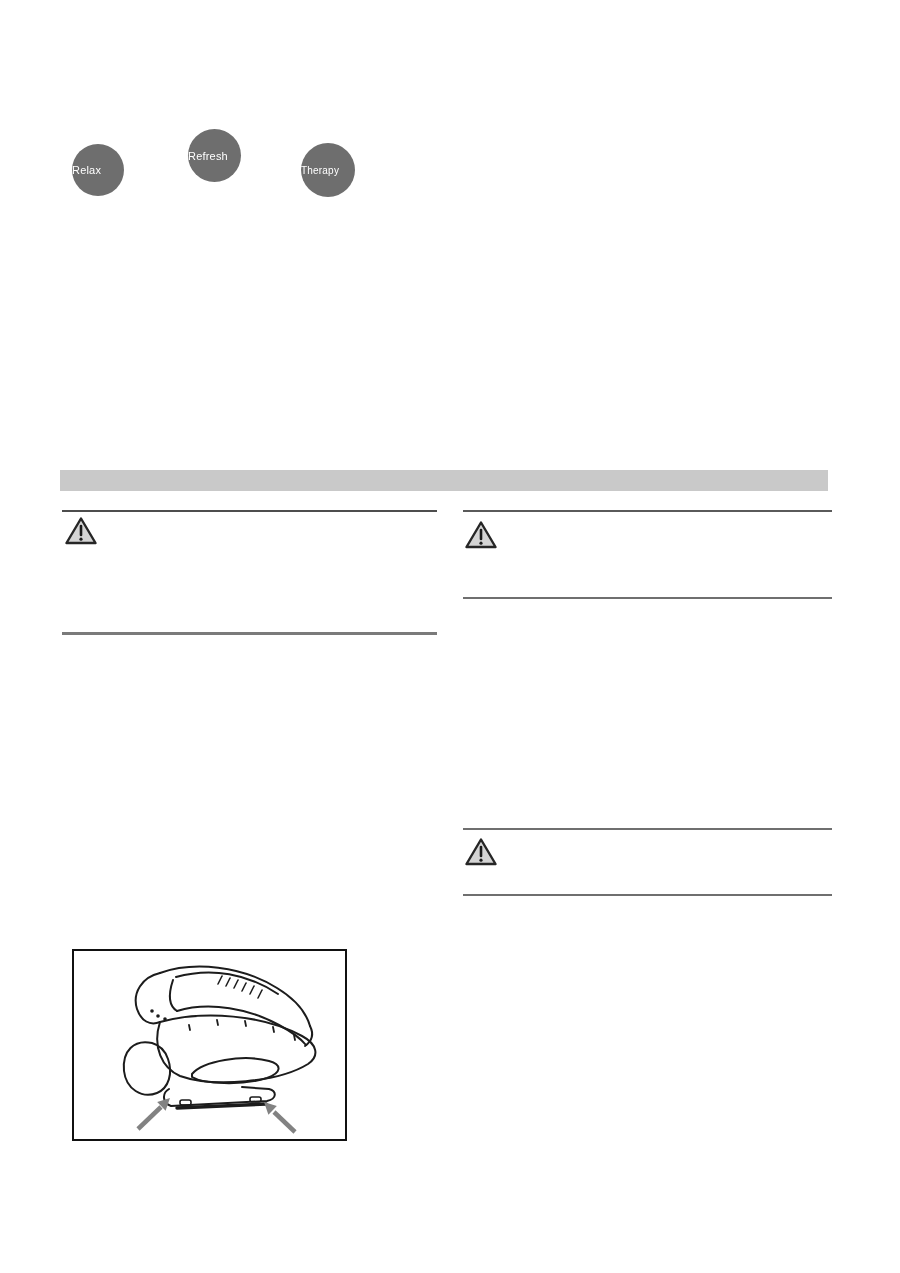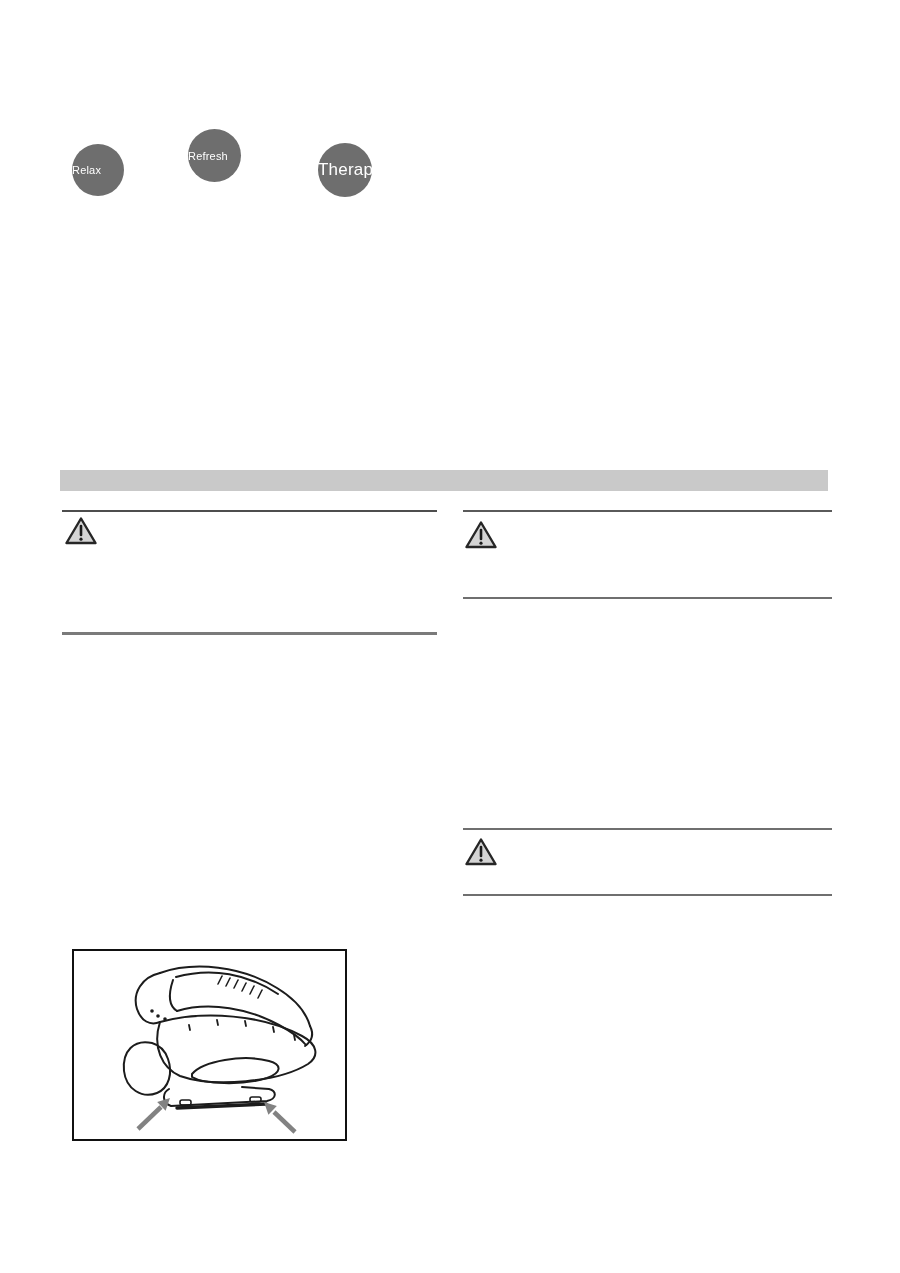--- a/index.html
+++ b/index.html
@@ -14,21 +14,21 @@
   
   .mode-btn {
     position:absolute; border-radius:50%;
     background:#6e6e6e; color:#ffffff;
     display:flex; align-items:center; 
     font-weight:normal; font-size:11px; letter-spacing:0.2px;
     text-align:center;
   }
   .mode-btn.relax   { left:72px;  top:144px; width:52px; height:52px; }
   .mode-btn.refresh { left:188px; top:129px; width:53px; height:53px; }
-  .mode-btn.therapy { left:318px; top:143px; width:54px; height:54px; font-size:17px; }
+  .mode-btn.therapy { left:301px; top:143px; width:54px; height:54px; font-size:10px; }
 
   
   .section-bar {
     position:absolute; left:60px; top:470px; width:768px; height:21px;
     background:#c9c9c9;
   }
 
   
   .rule { position:absolute; }
   .rule-left-top      { left:62px;  top:510px; width:375px; height:2px; background:#4d4d4d; }

